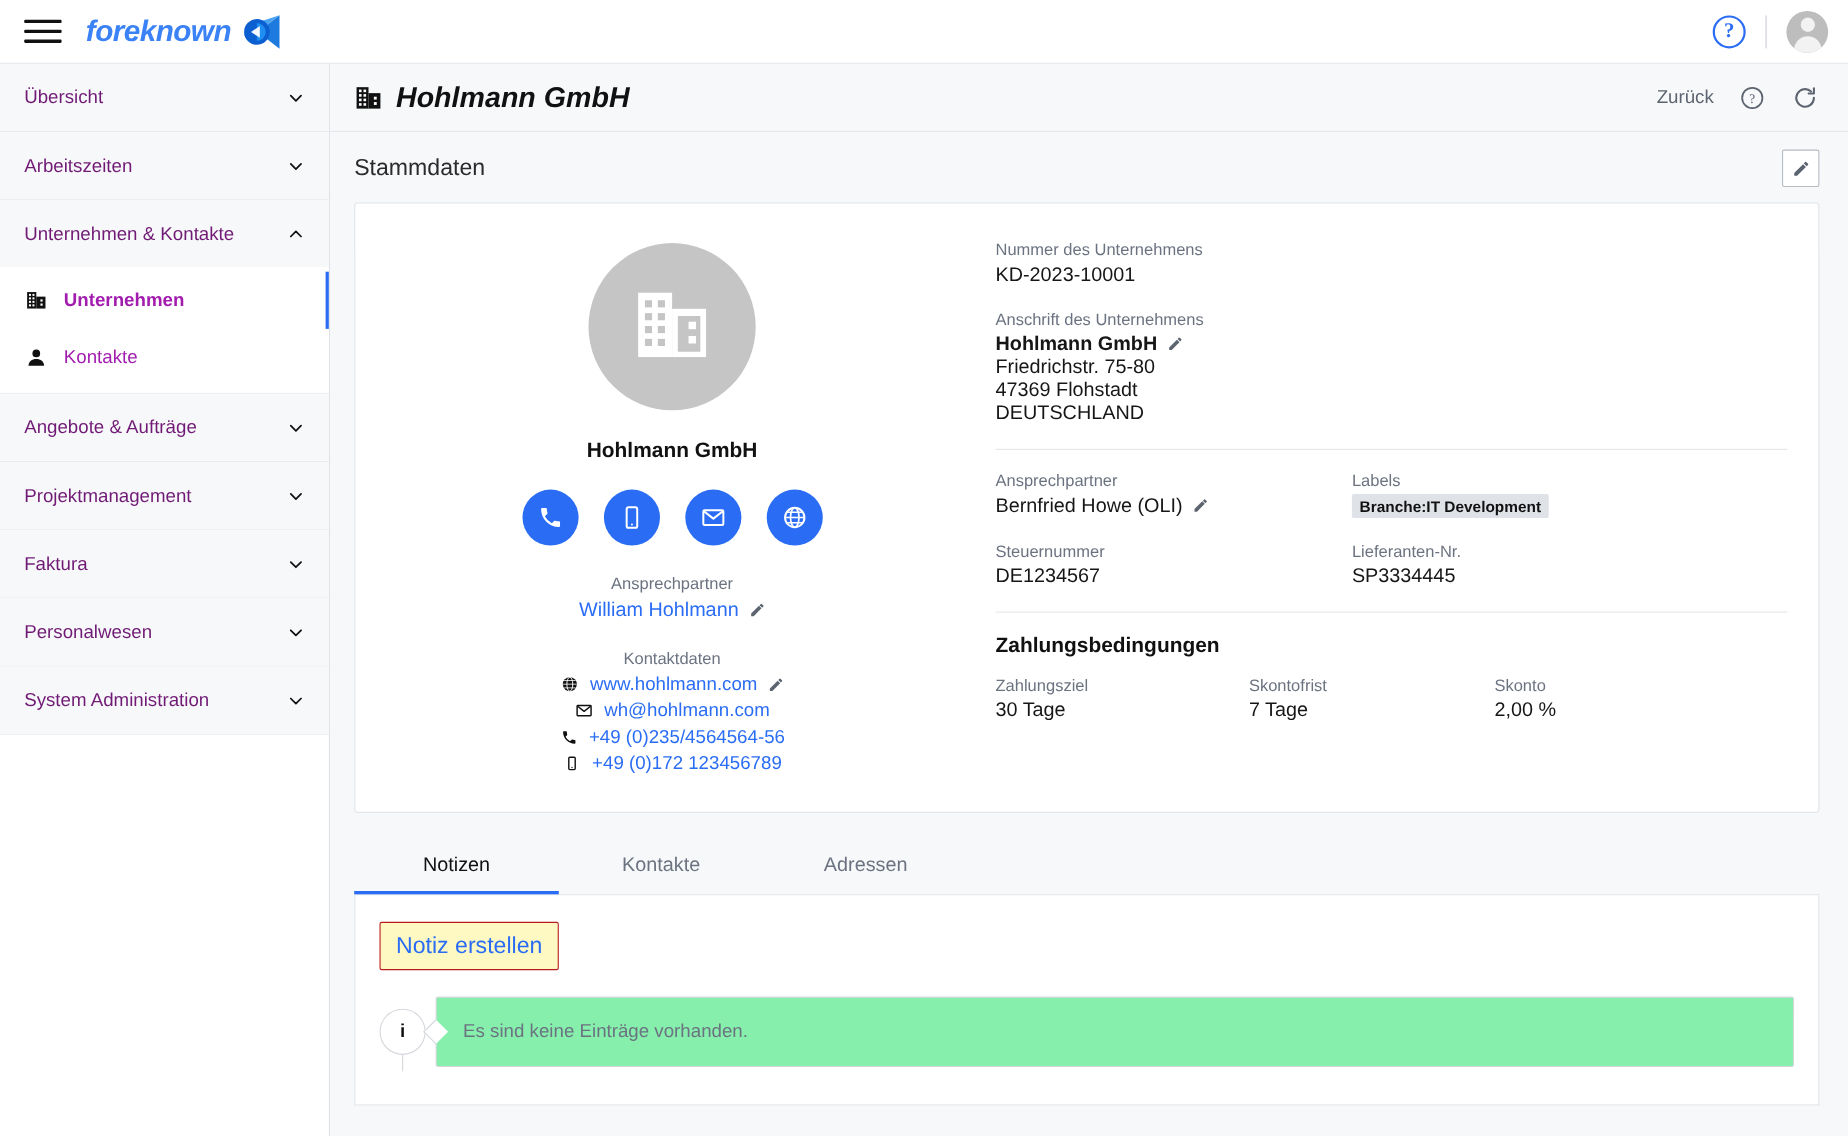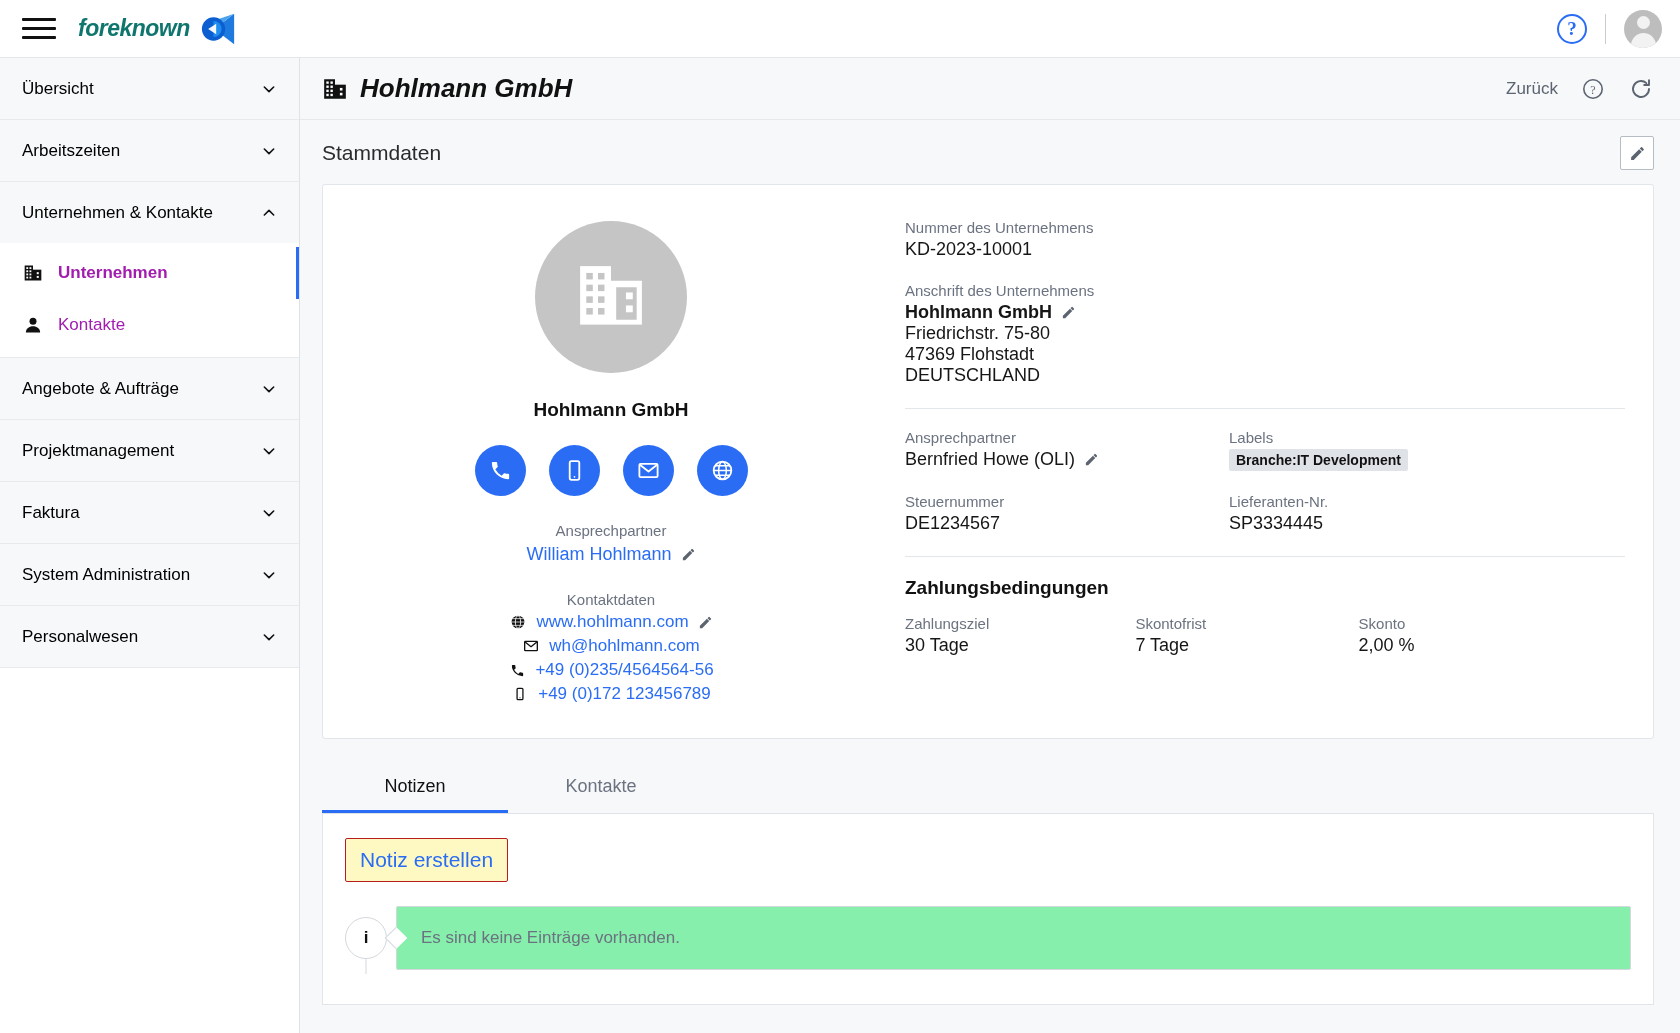--- a/index.html
+++ b/index.html
@@ -21,22 +21,22 @@
     position: relative; z-index: 5;
   }
   .hamburger {
     width: 34px; height: 28px;
     display: flex; flex-direction: column; justify-content: center; gap: 6px;
     cursor: pointer; margin-right: 22px; margin-left: 6px;
   }
   .hamburger span { display: block; height: 3px; background: #111; border-radius: 1px; }
   .brand { display: flex; align-items: center; gap: 8px; }
   .brand-text {
-    font-size: 23px; font-style: italic; font-weight: bold;
-    color: #0f766e; letter-spacing: -0.5px;
+    font-size: 27px; font-style: italic; font-weight: bold;
+    color: #3b82f6; letter-spacing: -0.5px;
   }
   .brand-logo { width: 40px; height: 34px; }
   .topbar-right {
     margin-left: auto; display: flex; align-items: center; gap: 18px;
   }
   .help-circle {
     width: 30px; height: 30px; border-radius: 50%;
     border: 2.4px solid #2a6df4; color: #2a6df4;
     display: flex; align-items: center; justify-content: center;
     font-size: 19px; font-weight: 600; cursor: pointer;
@@ -63,21 +63,21 @@
   .sidebar {
     width: 300px; min-width: 300px;
     background: #ffffff;
     border-right: 1px solid #dfe2e6;
     overflow-y: auto;
   }
   .nav-group { border-bottom: 1px solid #e8eaed; }
   .nav-group-head {
     height: 61px; display: flex; align-items: center;
     padding: 0 22px 0 22px; cursor: pointer;
-    background: #f7f8fa; color: #000000; font-size: 17px; gap: 28px;
+    background: #f7f8fa; color: #701a75; font-size: 17px; gap: 28px;
   }
   .nav-group-head .lbl { flex: 1; }
   .chev { width: 16px; height: 16px; color: #111; }
   .nav-sub { background: #ffffff; padding: 4px 0 6px 0; }
   .nav-item {
     height: 52px; display: flex; align-items: center; gap: 14px;
     padding-left: 22px; cursor: pointer; font-size: 17px; color: #a21caf;
     position: relative;
   }
   .nav-item.active { font-weight: bold; }
@@ -316,30 +316,30 @@
       <div class="nav-group-head">
         <span class="lbl">Faktura</span>
         <svg class="chev" viewBox="0 0 24 24">
             <path d="M5 9l7 7 7-7" fill="none" stroke="currentColor" stroke-width="2.4" stroke-linecap="round" stroke-linejoin="round"></path>
           </svg>
       </div>
     </div>
 
     <div class="nav-group">
       <div class="nav-group-head">
+        <span class="lbl">Personalwesen</span>
+        <svg class="chev" viewBox="0 0 24 24">
+            <path d="M5 9l7 7 7-7" fill="none" stroke="currentColor" stroke-width="2.4" stroke-linecap="round" stroke-linejoin="round"></path>
+          </svg>
+      </div>
+    </div>
+
+    <div class="nav-group">
+      <div class="nav-group-head">
         <span class="lbl">System Administration</span>
-        <svg class="chev" viewBox="0 0 24 24">
-            <path d="M5 9l7 7 7-7" fill="none" stroke="currentColor" stroke-width="2.4" stroke-linecap="round" stroke-linejoin="round"></path>
-          </svg>
-      </div>
-    </div>
-
-    <div class="nav-group">
-      <div class="nav-group-head">
-        <span class="lbl">Personalwesen</span>
         <svg class="chev" viewBox="0 0 24 24">
             <path d="M5 9l7 7 7-7" fill="none" stroke="currentColor" stroke-width="2.4" stroke-linecap="round" stroke-linejoin="round"></path>
           </svg>
       </div>
     </div>
   </nav>
 
   <main class="main">
 
     <div class="page-head">
@@ -557,20 +557,21 @@
             </div>
           </div>
         </div>
       </div>
     </div>
 
     <div class="tabs-wrap">
       <div class="tabs">
         <div class="tab active">Notizen</div>
         <div class="tab">Kontakte</div>
+        <div class="tab">Adressen</div>
       </div>
       <div class="tab-panel">
         <span class="btn-outline">Notiz erstellen</span>
         <div class="empty-row">
           <div class="info-bubble">
             <span>i</span>
             <span class="stem"></span>
           </div>
           <div class="empty-box">
             <span>Es sind keine Einträge vorhanden.</span>

